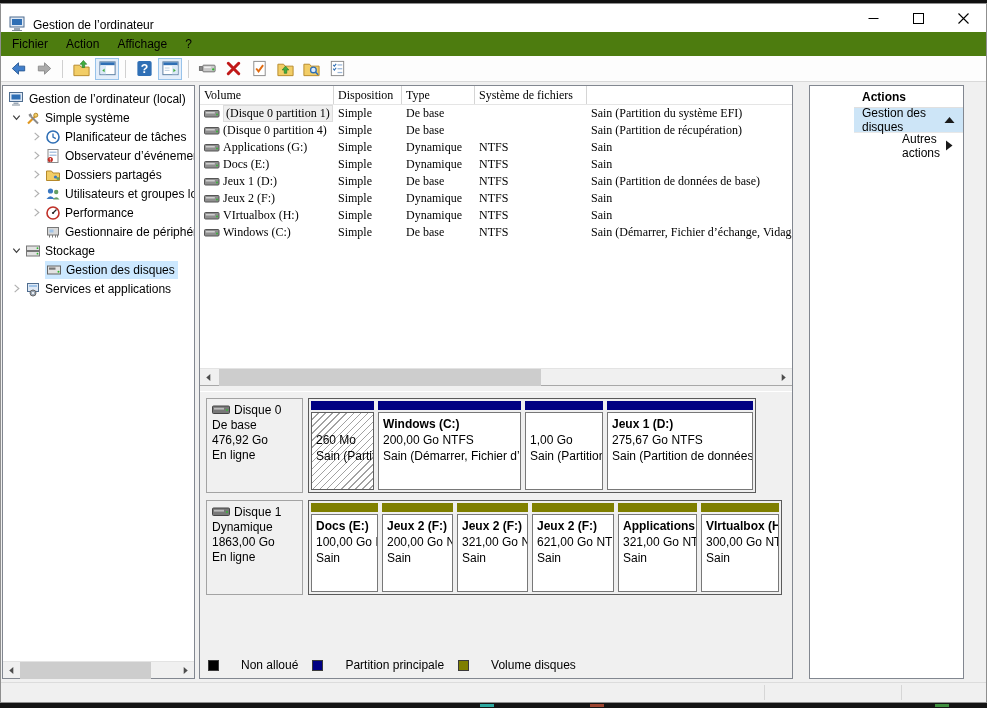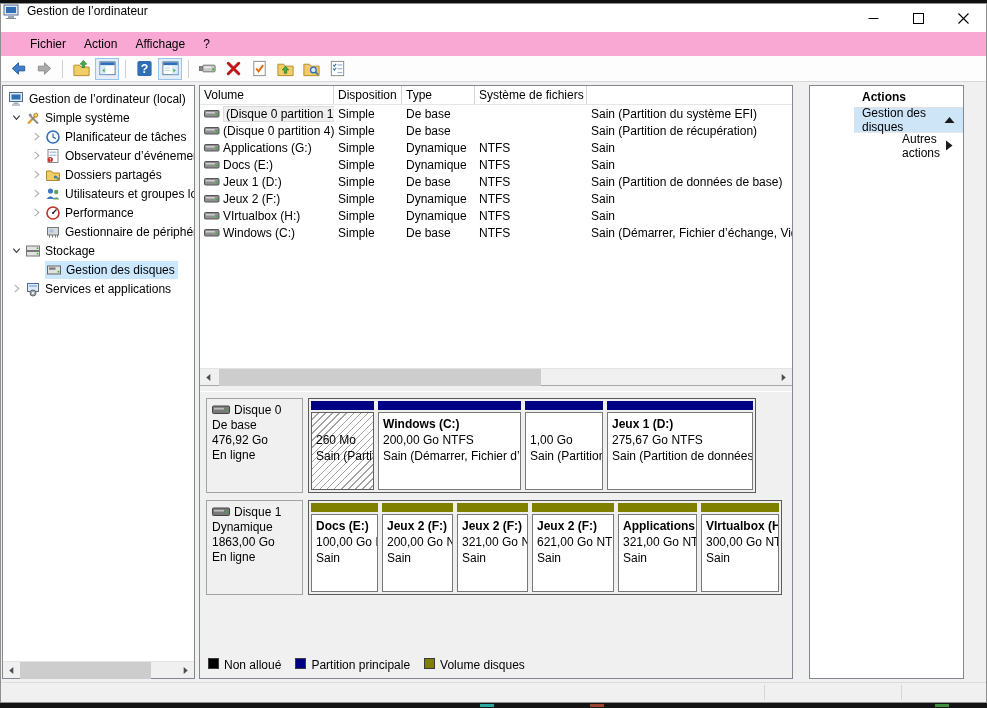--- a/index.html
+++ b/index.html
@@ -6,28 +6,28 @@
   html,body { width: 987px; height: 708px; overflow: hidden; }
   body { font-family: "Liberation Sans","DejaVu Sans",sans-serif; font-size: 12px; color: #000; background:#101010; }
   .screen { position: relative; width: 987px; height: 708px; }
   .desktop-top { position:absolute; top:0; left:0; width:100%; height:3px; background:#101010; }
   .desktop-bottom { position:absolute; bottom:0; left:0; width:100%; height:5px; background:#141414; }
   .blip { position:absolute; top:1px; height:3px; width:14px; }
 
   .window { position:absolute; top:3px; left:0; width:987px; height:700px; background:#fff; border:1px solid #8f8f8f; display:flex; flex-direction:column; }
 
   
-  .titlebar { height:28px; display:flex; align-items:flex-start; padding-left:2px; background:#fff; flex:none; }
+  .titlebar { height:28px; display:flex; align-items:flex-end; padding-left:8px; background:#fff; flex:none; }
   .titlebar .ticon { width:18px; height:16px; margin-right:6px; }
   .title-text { font-size:12px; }
   .win-controls { margin-left:auto; display:flex; height:100%; }
   .win-btn { width:45px; height:100%; display:flex; align-items:center; justify-content:center; }
 
   
-  .menubar { height:24px; display:flex; align-items:center; padding-left:20px; background:#f9a8d4; flex:none; }
+  .menubar { height:24px; display:flex; align-items:center; padding-left:2px; background:#4d7c0f; flex:none; }
   .menu-item { padding:3px 9px; }
 
   
   .toolbar { height:26px; display:flex; align-items:center; padding-left:5px; gap:2px; background:#fdfdfd; border-bottom:1px solid #d9d9d9; flex:none; }
   .tbtn { width:24px; height:22px; display:flex; align-items:center; justify-content:center; border:1px solid transparent; }
   .tbtn.toggled { background:#e4eefa; border:1px solid #98c3ea; }
   .tsep { width:1px; height:18px; background:#d0d0d0; margin:0 4px; flex:none; }
 
   
   .main { flex:1; background:#f0f0f0; display:flex; padding:3px 1px 3px 1px; min-height:0; }
@@ -46,21 +46,21 @@
   .hl-wrap { display:flex; align-items:center; padding:1px 3px 1px 1px; }
 
   
   .hscroll { height:17px; background:#f0f0f0; display:flex; align-items:center; flex:none; border-top:1px solid #e3e3e3; }
   .sarrow { width:17px; height:17px; display:flex; align-items:center; justify-content:center; flex:none; }
   .strack { flex:1; height:17px; position:relative; }
   .sthumb { position:absolute; top:0; height:17px; background:#cdcdcd; }
 
   
   .center-panel { width:594px; margin-left:4px; flex:none; display:flex; flex-direction:column; overflow:hidden; }
-  .vol-list { height:282px; flex:none; overflow:hidden; background:#fff; }
+  .vol-list { height:282px; flex:none; overflow:hidden; background:#fff;font-family:Liberation Serif, serif; }
   .vt-header { display:flex; height:19px; border-bottom:1px solid #e5e5e5; }
   .vt-h { padding:2px 4px; border-right:1px solid #d5d5d5; white-space:nowrap; overflow:hidden; }
   .vt-row { display:flex; height:17px; align-items:center; }
   .vt-c { padding:0 4px; white-space:nowrap; overflow:hidden; flex:none; }
   .c0 { width:134px; display:flex; align-items:center; }
   .c1 { width:68px; } .c2 { width:73px; } .c3 { width:112px; }
   .c4 { flex:1; width:auto; }
   .volicon { width:16px; height:10px; flex:none; margin-right:3px; }
   .rowsel { background:#efefef; border:1px solid #dcdcdc; padding:0 2px; }
 
@@ -77,21 +77,21 @@
   .pbar { height:9px; flex:none; }
   .pbody { flex:1; margin-top:2px; background:#fff; border:1px solid #787878; padding:3px 0 0 4px; overflow:hidden; }
   .pbody .pl { white-space:nowrap; height:16px; line-height:16px; overflow:hidden; }
   .pl1 { font-weight:bold; }
   .part.selected .pbody {
      border:1px solid #5f5f5f;
      background-image: repeating-linear-gradient(135deg, rgba(255,255,255,0) 0 4px, #a2a2a2 4px 5px);
   }
 
   .legend { margin-top:auto; display:flex; align-items:center; gap:14px; padding:2px 0 2px 2px; flex:none; }
-  .leg-item { display:flex; align-items:flex-start; gap:5px; }
+  .leg-item { display:flex; align-items:center; gap:22px; }
   .leg-sq { width:11px; height:11px; border:1px solid #3a3a3a; flex:none; }
 
   
   .actions-panel { width:155px; margin-left:16px; flex:none; display:flex; flex-direction:column;padding-left:44px; }
   .act-header { height:22px; font-weight:bold; padding:4px 0 0 8px; border-bottom:1px solid #e0e0e0; }
   .act-group { height:25px; display:flex; align-items:center; padding:0 8px; border-bottom:1px solid #e8e8e8; }
   .act-group .lbl { flex:1; }
   .act-item { height:25px; display:flex; align-items:center; padding:0 10px 0 48px; }
   .act-item .lbl { flex:1; }
 

